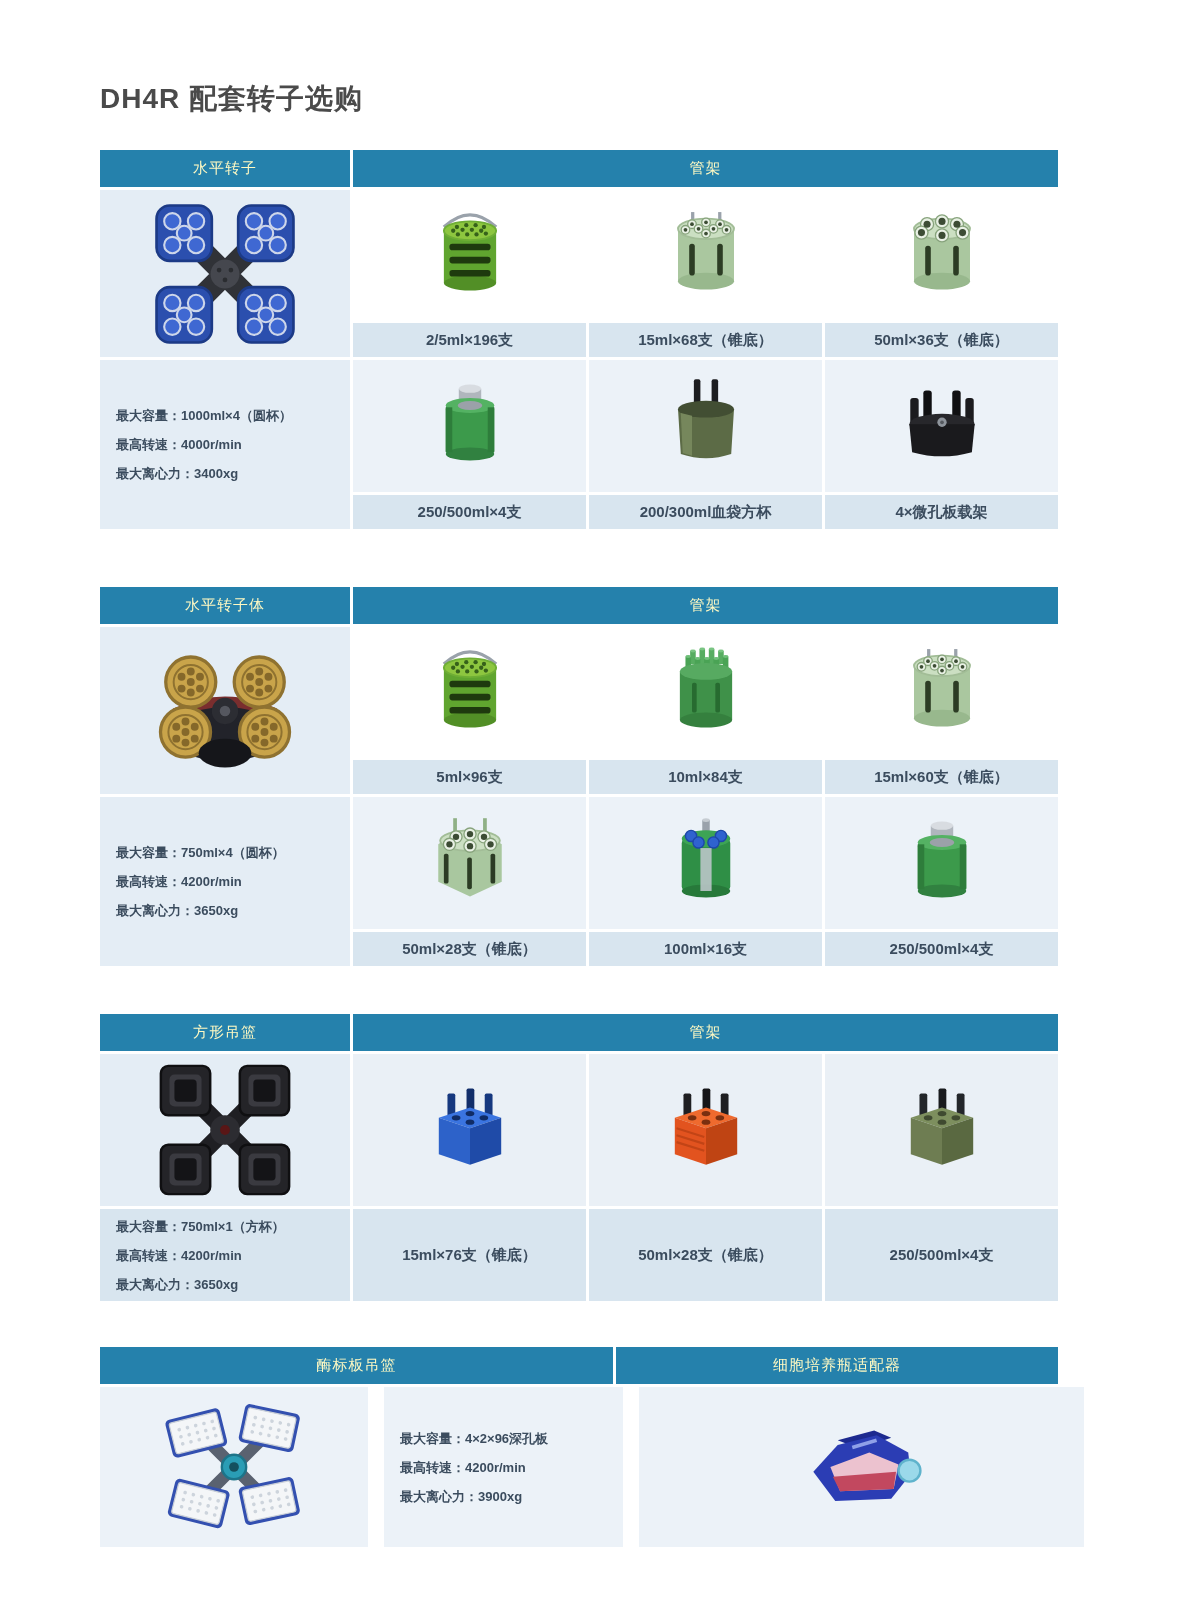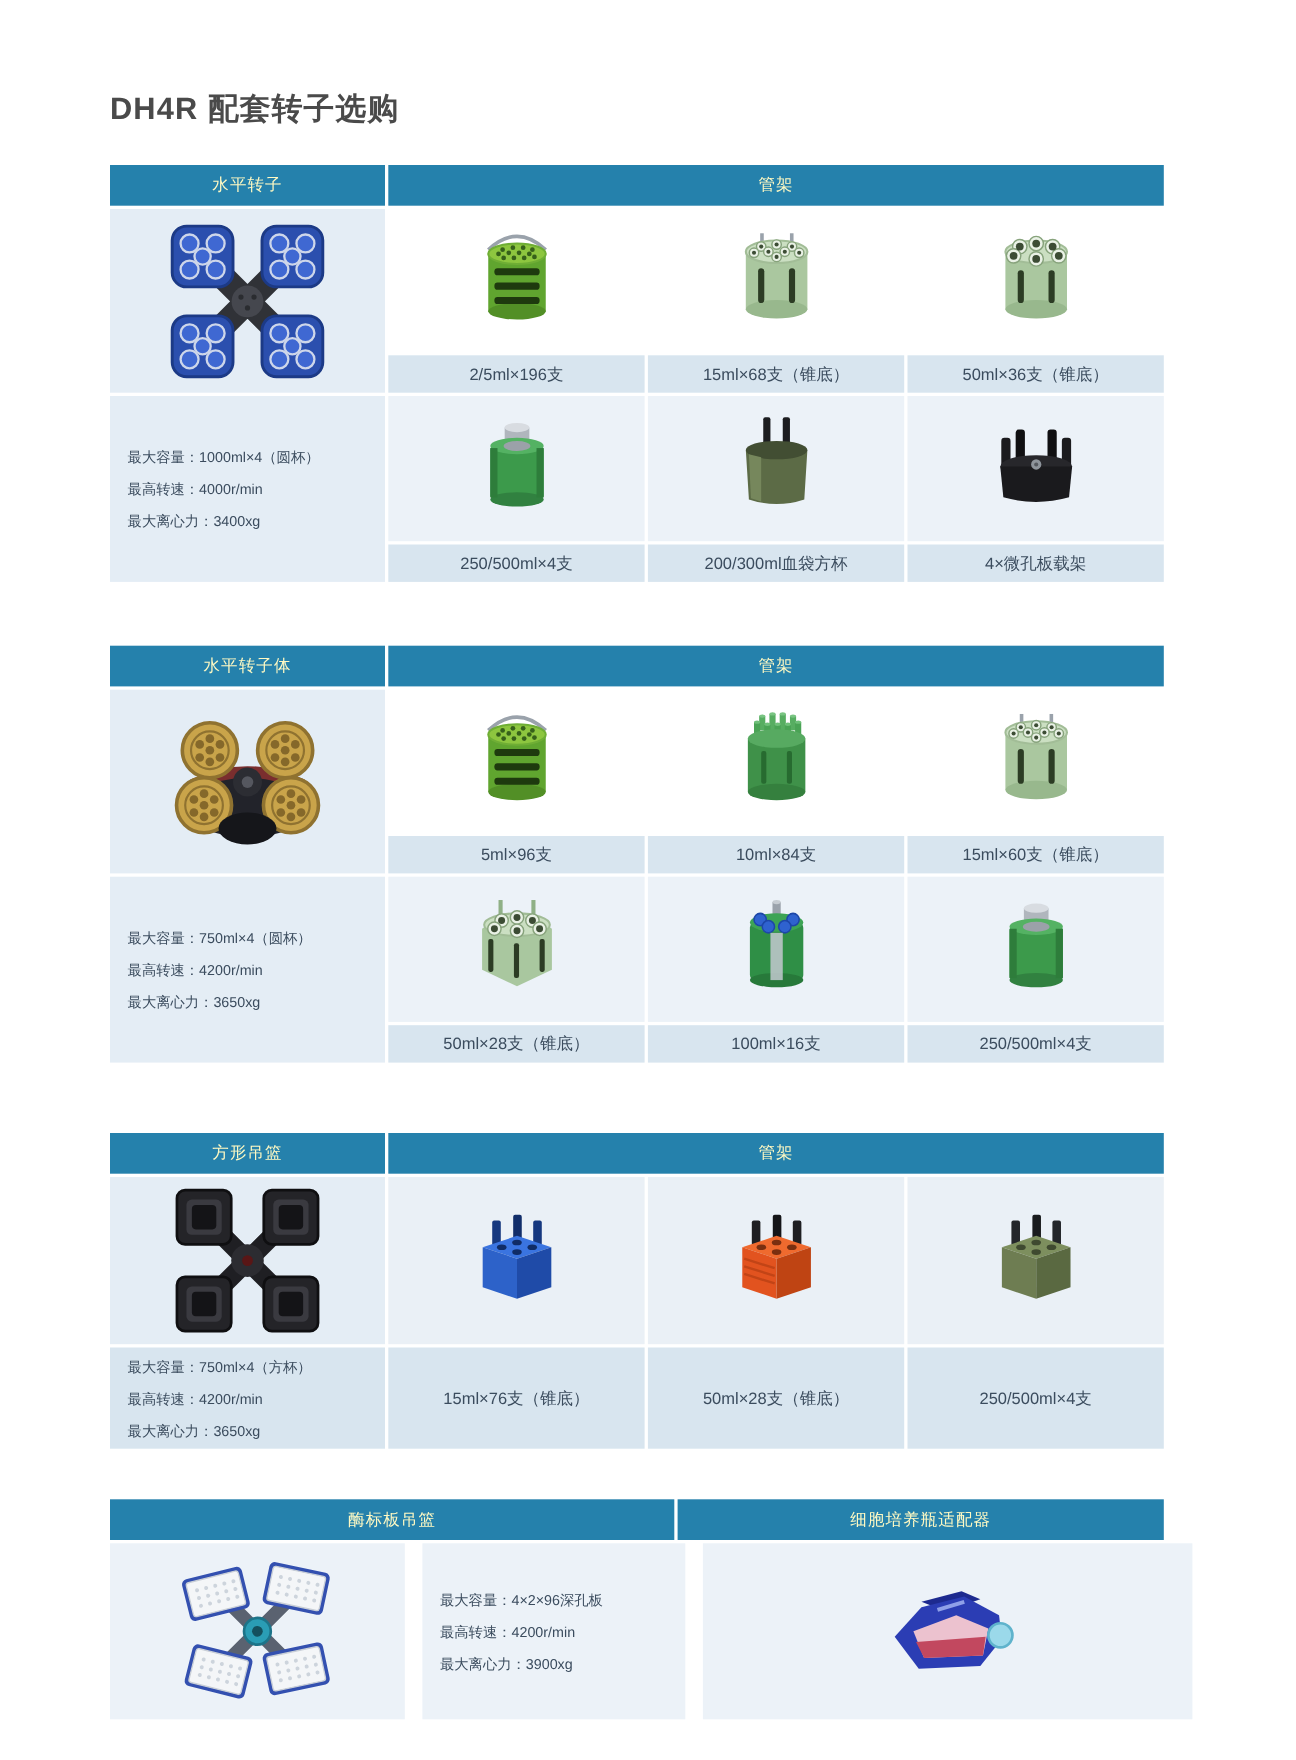--- a/index.html
+++ b/index.html
@@ -1,30 +1,30 @@
 <!DOCTYPE html>
 <html><head>
 <meta charset="utf-8">
 <style>
   html,body{margin:0;padding:0;background:#ffffff;}
   body{width:1178px;height:1600px;font-family:"Liberation Sans","DejaVu Sans",sans-serif;}
   .page{box-sizing:border-box;padding:80px 0 0 100px;}
   .title{font-size:28px;font-weight:bold;color:#4a4a4a;margin:0;letter-spacing:1px;}
   .tbl{width:958px;}
-  .s1{margin-top:32px;}.s2{margin-top:58px;}.s3{margin-top:64px;}.s4{margin-top:46px;}
+  .s1{margin-top:32px;}.s2{margin-top:58px;}.s3{margin-top:48px;}.s4{margin-top:46px;}
   .hdr-row{display:grid;grid-template-columns:250px 705px;gap:3px;margin-bottom:3px;}
   .hdr-row-s4{grid-template-columns:513px 442px;}
   .hdr{background:#2581ac;color:#fef9c3;height:37px;display:flex;align-items:center;justify-content:center;font-size:15px;letter-spacing:1px;}
   .body12{display:grid;grid-template-columns:250px 233px 233px 233px;grid-template-rows:130px 34px 132px 34px;gap:3px;}
   .body3{display:grid;grid-template-columns:250px 233px 233px 233px;grid-template-rows:152px 92px;gap:3px;}
   .body4{display:grid;grid-template-columns:268px 239px 445px;grid-template-rows:160px;gap:16px;}
   .c1{grid-column:1}.c2{grid-column:2}.c3{grid-column:3}.c4{grid-column:4}
   .r1{grid-row:1}.r2{grid-row:2}.r3{grid-row:3}.r4{grid-row:4}
   .r12{grid-row:1/3}.r34{grid-row:3/5}
-  .cell{display:flex;align-items:center;justify-content:center;overflow:hidden;}
+  .cell{display:flex;align-items:center;justify-content:center;overflow:hidden;font-weight:bold;}
   .bg-left{background:#e4edf5;}
   .bg-white{background:#ffffff;}
   .bg-alt{background:#ecf2f8;}
   .bg-cap{background:#d8e5ef;}
   .bg-img3{background:#eaf0f6;}
   .cell-spec{flex-direction:column;align-items:flex-start;justify-content:center;padding-left:16px;box-sizing:border-box;}
   .spec{font-size:13px;color:#3b4c5e;line-height:29px;white-space:nowrap;}
   .cap{font-size:15px;color:#3b4c5e;}
   .icon{display:flex;align-items:center;justify-content:center;}
   .icon svg{display:block;}
@@ -455,21 +455,21 @@
               <use href="#bcb" x="8" y="8"></use>
               <use href="#bcb" x="72" y="8"></use>
               <use href="#bcb" x="8" y="72"></use>
               <use href="#bcb" x="72" y="72"></use>
               <circle cx="60" cy="60" r="12" fill="#2c2c31"></circle>
               <circle cx="60" cy="60" r="4" fill="#591616"></circle>
             </svg>
           </span>
       </div>
       <div class="cell cell-spec bg-cap c1 r2">
-        <div class="spec">最大容量：750ml×4（方杯）</div>
+        <div class="spec">最大容量：750ml×1（方杯）</div>
         <div class="spec">最高转速：4200r/min</div>
         <div class="spec">最大离心力：3650xg</div>
       </div>
       <div class="cell bg-img3 c2 r1">
           <span class="icon icon-cube">
             <svg viewBox="0 0 120 120">
               <rect x="34" y="18" width="9" height="26" rx="2" fill="#16387f"></rect>
               <rect x="77" y="18" width="9" height="26" rx="2" fill="#16387f"></rect>
               <rect x="56" y="12" width="9" height="26" rx="2" fill="#122e6a"></rect>
               <path d="M24 46 L60 34 L96 46 L60 58 Z" fill="#3a74e0"></path>

